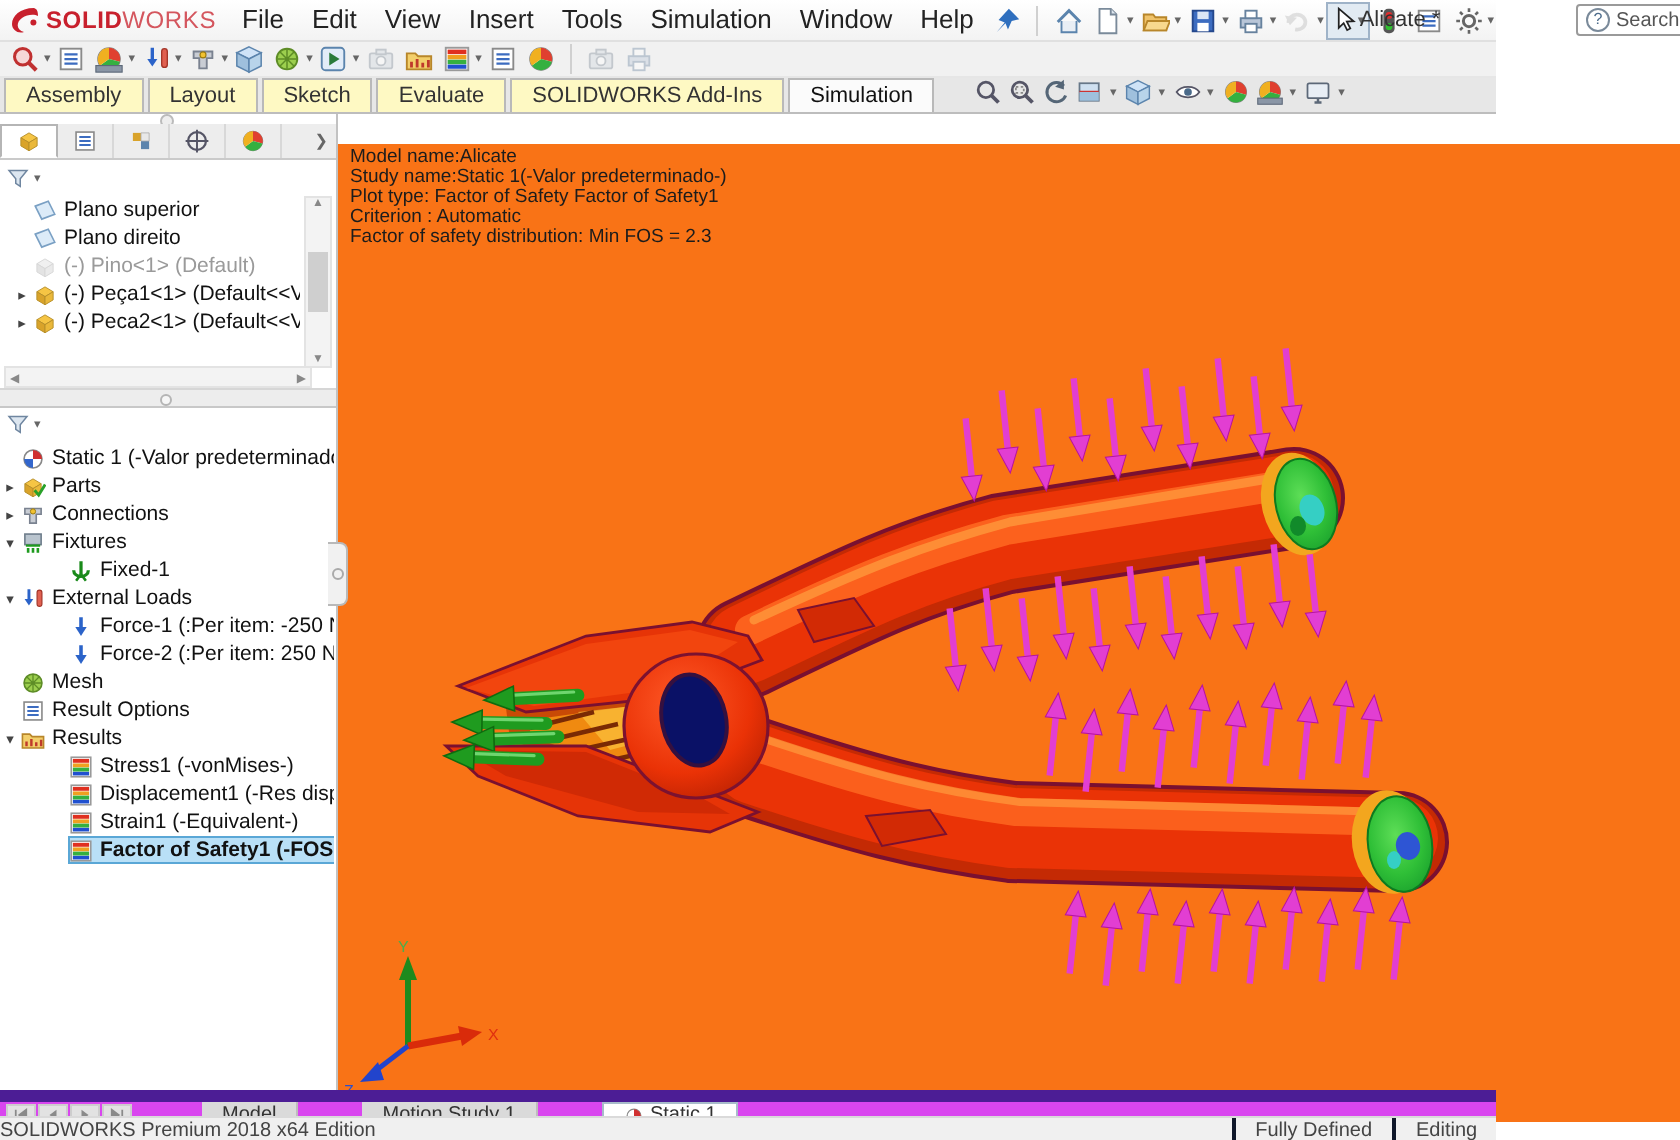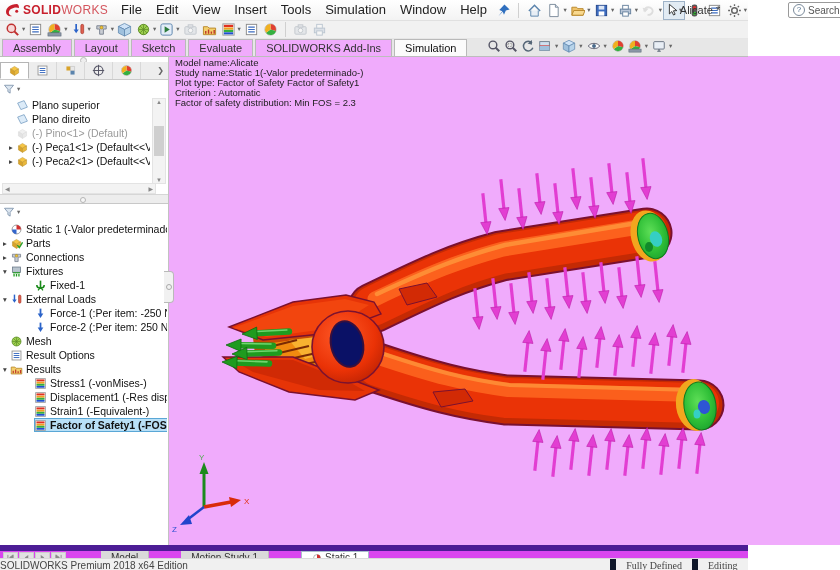--- a/index.html
+++ b/index.html
@@ -27,21 +27,21 @@
   
   .toolbar{position:absolute;top:20px;left:0;right:0;height:18px;background:#f1f1f1;border-bottom:1px solid #e6e6e6;
     display:flex;align-items:center;padding-left:3px;z-index:9;}
   .tbi{height:16px;display:flex;align-items:center;justify-content:center;padding:0 2px;}
   .tbi svg{width:15px;height:15px;}
   .dim{opacity:.38;}
 
   
   .tabstrip{position:absolute;top:38px;left:0;right:0;height:18px;background:#e7e7e7;border-bottom:1px solid #bdbdbd;
     display:flex;align-items:flex-end;z-index:8;}
-  .ctab{height:16px;line-height:16px;font-size:11px;padding:0 10px;background:#f0abfc;border:1px solid #b9b9b9;
+  .ctab{height:16px;line-height:16px;font-size:11px;padding:0 10px;background:#fef9c3;border:1px solid #b9b9b9;
     border-bottom:none;margin-left:2px;color:#333;white-space:nowrap;}
   .ctab.active{background:#fbfbfb;color:#111;}
   .headsup{position:absolute;left:487px;top:1px;display:flex;align-items:center;gap:3px;z-index:9;}
   .hicon svg{width:14px;height:14px;display:block;}
 
   
   .main{position:absolute;top:56px;left:0;width:840px;height:489px;}
   .lpanel{position:absolute;left:0;top:0;width:168px;height:489px;background:#fff;border-right:1px solid #c2c2c2;}
   .pgrip{position:absolute;top:1px;left:80px;width:5px;height:5px;border:1px solid #bbb;border-radius:50%;background:#eee;}
   .ptabs{position:absolute;top:6px;left:0;right:0;height:17px;background:#ededed;border-bottom:1px solid #cacaca;display:flex;align-items:stretch;}
@@ -70,38 +70,38 @@
     display:flex;flex-direction:column;align-items:center;justify-content:space-between;font-size:6px;color:#888;}
   .vthumb{width:10px;height:30px;background:#cfcfcf;}
   .hscroll{position:absolute;left:2px;top:127px;width:148px;height:9px;background:#f3f3f3;border:1px solid #e3e3e3;
     display:flex;align-items:center;justify-content:space-between;font-size:6px;color:#888;padding:0 2px;}
   .splitter{position:absolute;top:138px;left:0;right:0;height:8px;background:#ededed;border-top:1px solid #d6d6d6;border-bottom:1px solid #c8c8c8;}
   .sgrip{position:absolute;left:80px;top:2px;width:4px;height:4px;border:1px solid #b5b5b5;border-radius:50%;background:#f6f6f6;}
   .flygrip{position:absolute;right:-6px;top:215px;width:9px;height:30px;background:#f1f1f1;border:1px solid #b9b9b9;
     border-left:none;border-radius:0 4px 4px 0;z-index:3;}
   .flygrip i{position:absolute;left:2px;top:12px;width:4px;height:4px;border:1px solid #aaa;border-radius:50%;display:block;}
 
-  .viewport{position:absolute;left:169px;top:0;width:671px;height:489px;background:#f0abfc;overflow:hidden;}
+  .viewport{position:absolute;left:169px;top:16px;width:671px;height:489px;background:#f97316;overflow:hidden;}
   .anno{position:absolute;left:6px;top:2px;font-size:9.5px;line-height:10px;color:#1c1c1c;z-index:5;}
   .model{position:absolute;left:0;top:0;z-index:1;}
 
   
   .btabs{position:absolute;top:545px;left:0;right:0;height:13px;background:#d946ef;border-top:6px solid #4c1d95;
     display:flex;align-items:stretch;font-size:10px;z-index:10;gap:32px;}
   .nav{display:flex;align-items:center;gap:1px;padding:0 3px;}
   .nbtn{width:13px;height:10px;background:#e2e2e2;border:1px solid #cdcdcd;display:flex;align-items:center;justify-content:center;}
   .nbtn svg{width:7px;height:7px;}
   .btab{padding:0 10px;line-height:12px;background:#dadada;border-right:1px solid #bdbdbd;color:#333;display:flex;align-items:center;gap:3px;}
   .btab.active{background:#fff;font-weight:normal;border:1px solid #a8bccb;border-bottom:none;align-items:center;}
   .btab svg{width:10px;height:10px;}
   .statusbar{position:absolute;top:558px;left:0;right:0;height:12px;background:#f0f0f0;border-top:1px solid #dadada;
     display:flex;align-items:center;font-size:10px;color:#444;z-index:10;}
   .sb-left{white-space:nowrap;}
   .sb-right{margin-left:auto;display:flex;align-items:center;height:100%;}
-  .sb-item{padding:0 10px;border-left:6px solid #0f172a;white-space:nowrap;height:100%;display:flex;align-items:center;font-family:Liberation Serif, serif;}
+  .sb-item{padding:0 10px;border-left:2px solid #0f172a;white-space:nowrap;height:100%;display:flex;align-items:center;}
   .sb-edit{width:40px;overflow:hidden;padding-right:0;}
 </style>
 </head>
 <body>
 
 <svg width="0" height="0" style="position:absolute">
   <defs>
     <radialGradient id="gcap" cx="45%" cy="40%" r="75%">
       <stop offset="0" stop-color="#5ede57"></stop>
         <stop offset=".55" stop-color="#2fbf37"></stop>

